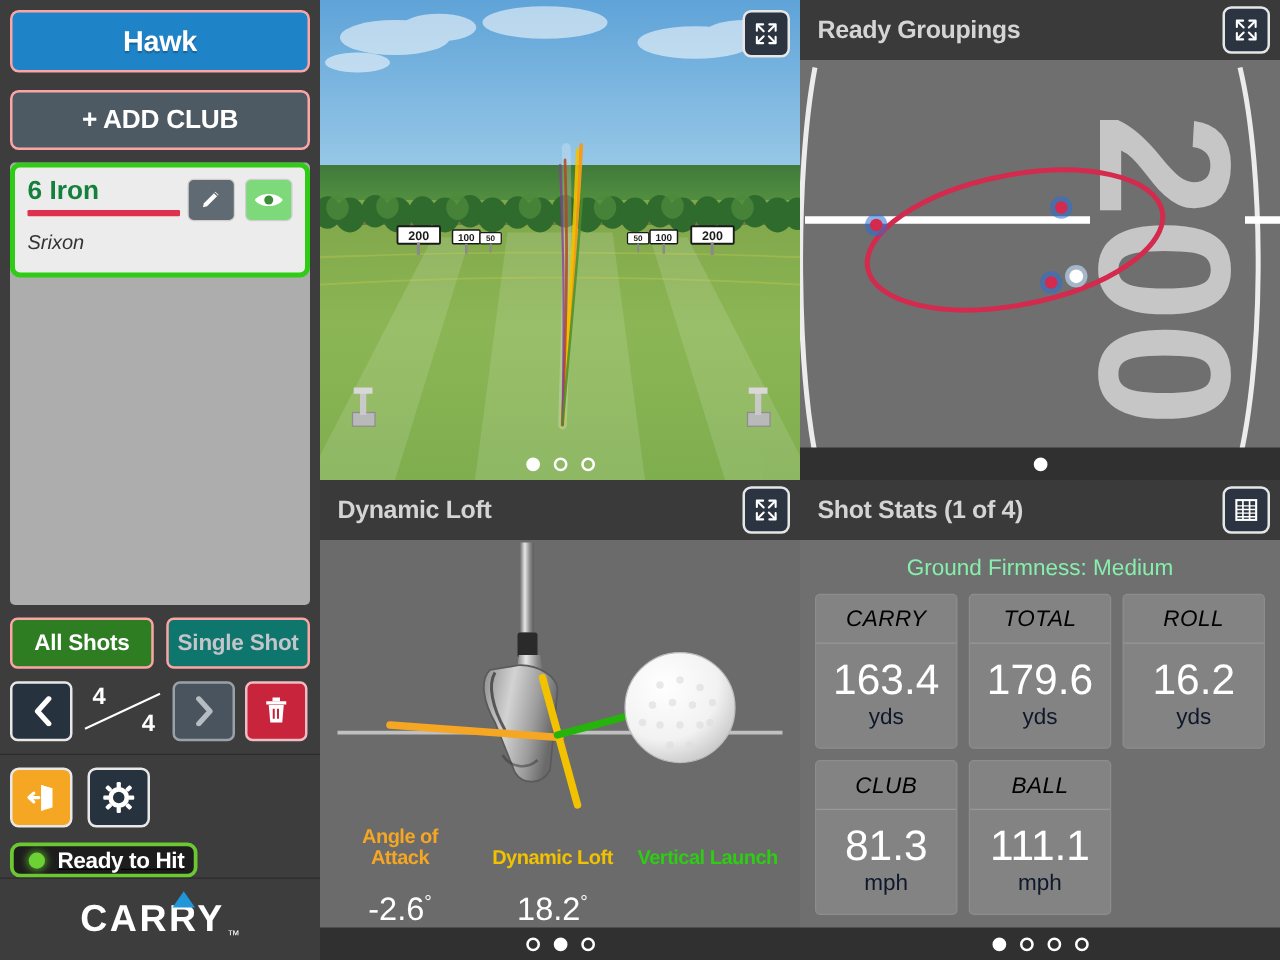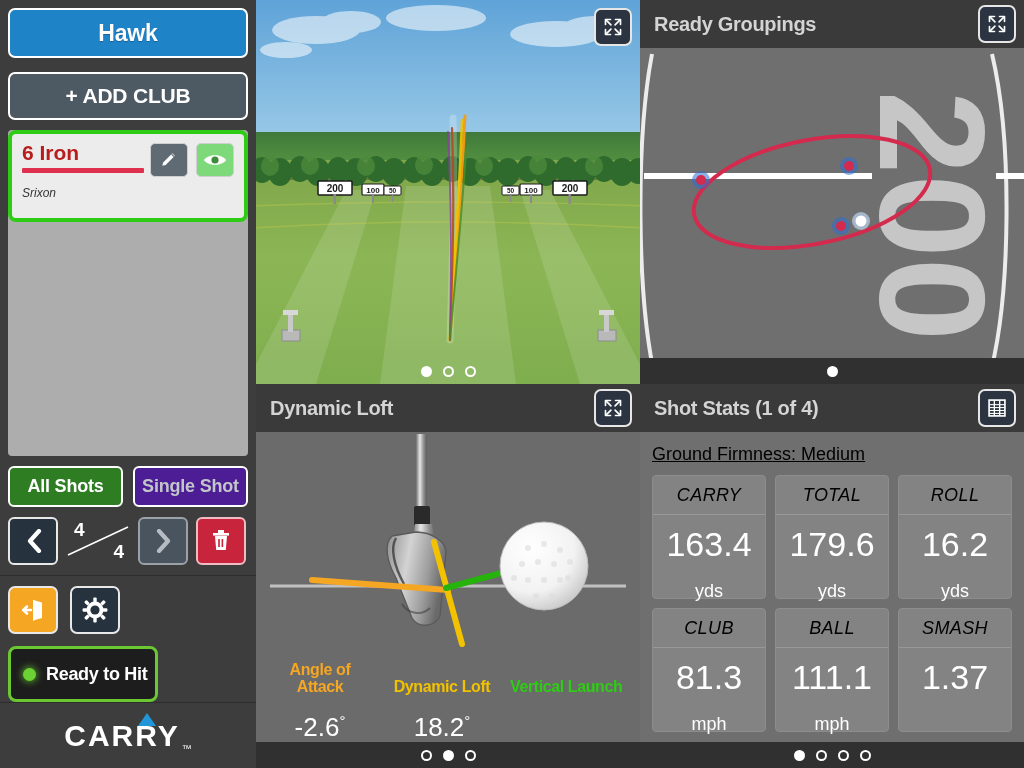--- a/index.html
+++ b/index.html
@@ -15,21 +15,21 @@
   #sidebar {
     width: 256px; height: 768px;
     background: #3d3d3d;
     display: flex; flex-direction: column;
     position: relative;
     flex: 0 0 256px;
   }
 
   .btn {
     border-radius: 7px;
-    border: 2px solid #ffffff;
+    border: 2px solid #fca5a5;
     text-align: center;
     font-weight: bold;
     color: #fff;
     display: flex; align-items: center; justify-content: center;
     letter-spacing: -0.2px;
     user-select: none;
   }
 
   #device-btn {
     height: 50px; background: #1f83c8;
@@ -55,39 +55,39 @@
     margin: 0;
     border: 4px solid #2ecc14;
     border-radius: 8px;
     background: #ececec;
     height: 92px;
     padding: 8px 10px 6px 10px;
     position: relative;
   }
   .club-row1 { display: flex; align-items: flex-start; justify-content: space-between; }
   #club-name {
-    font-size: 21px; font-weight: bold; color: #b91c1c; line-height: 1.05;
+    font-size: 21px; font-weight: bold; color: #15803d; line-height: 1.05;
   }
   #club-color-bar {
     height: 5px; width: 122px; background: #e03050; margin-top: 4px; border-radius: 1px;
   }
   .club-actions { display: flex; gap: 8px; margin-top: 1px; }
   .icon-sq {
     width: 38px; height: 34px; border-radius: 5px;
     display: flex; align-items: center; justify-content: center;
     border: 1px solid #cfcfcf;
   }
   #club-edit-btn { background: #5f6a73; }
   #club-visible-btn { background: #7ed97a; }
-  #club-ball { font-style: italic; font-size: 12px; color: #333; margin-top: 9px; }
+  #club-ball { font-style: italic; font-size: 16px; color: #333; margin-top: 9px; }
 
   #shot-mode-row { display: flex; gap: 10px; padding: 10px 8px 0 8px; }
   .mode-btn { height: 41px; flex: 1; font-size: 18px; border-radius: 6px; }
   #all-shots-btn { background: #2e7d23; color: #fff; }
-  #single-shot-btn { background: #4c1d95; color: #c2c6ca; }
+  #single-shot-btn { background: #0f766e; color: #c2c6ca; }
 
   #nav-row {
     display: flex; align-items: center; gap: 0px;
     padding: 8px 8px 0 8px; height: 60px;
   }
   .nav-btn {
     width: 50px; height: 48px; border-radius: 6px;
     display: flex; align-items: center; justify-content: center;
     border: 2px solid #e8e8e8;
   }
@@ -110,26 +110,27 @@
   .util-btn {
     width: 50px; height: 48px; border-radius: 7px;
     display: flex; align-items: center; justify-content: center;
     border: 2px solid #e8e8e8;
   }
   #exit-btn { background: #f5a623; }
   #settings-btn { background: #27323f; }
 
   #ready-chip {
     margin: 12px 8px 0 8px;
-    height: 56px; width: 150px;
+    height: 28px; width: 150px;
     background: #1d1d1d;
     border: 3px solid #6cc832;
     border-radius: 8px;
     display: flex; align-items: center; gap: 10px;
     padding-left: 12px;
+    text-decoration: underline;
   }
   #ready-dot {
     width: 13px; height: 13px; border-radius: 50%; background: #6cd132;
     box-shadow: 0 0 6px 2px rgba(108,209,50,.55);
     flex: 0 0 13px;
   }
   #ready-text { color: #fff; font-weight: bold; font-size: 18px; letter-spacing: -0.3px; }
 
   #brand-bar {
     margin-top: auto;
@@ -214,42 +215,42 @@
   .m-dl  { color: #f2c200; }
   .m-vl  { color: #2ecc14; }
   #metric-aoa { flex: 0 0 116px; }
   #metric-dl  { flex: 0 0 128px; }
   #metric-vl  { flex: 0 0 140px; text-align: left; padding-left: 4px; overflow: hidden; }
   #metric-vl .metric-value { text-align: center; padding-right: 18px; }
 
   
   #stats-inner { position: absolute; inset: 0; background: #6f6f6f; padding: 8px 12px 0 12px; }
   #ground-firmness {
-    color: #000000; font-size: 18px; padding: 4px 0 10px 0; text-decoration: underline;
+    color: #86efac; font-size: 18px; text-align: center; padding: 4px 0 10px 0;
   }
   #stats-grid {
     display: grid; grid-template-columns: repeat(3, 1fr);
     grid-template-rows: 124px 124px; gap: 9px;
   }
   .stat-card {
     background: #838383; border-radius: 4px;
     display: flex; flex-direction: column; align-items: center;
     border: 1px solid #8d8d8d;
   }
   .stat-name {
     color: #000000; font-size: 18px; padding: 9px 0 8px 0;
     width: 100%; text-align: center;
     border-bottom: 1px solid #989898;
     letter-spacing: 0.4px;
     font-style: italic;
   }
   .stat-val {
     color: #fff; font-size: 34px; margin-top: 12px; line-height: 1;
   }
-  .stat-unit { color: #ffffff; font-size: 18px; margin-top: 20px; }
+  .stat-unit { color: #0f172a; font-size: 18px; margin-top: 2px; }
 </style>
 </head>
 <body>
 
 <div id="app">
 
   <div id="sidebar">
 
     <div class="btn" id="device-btn">Hawk</div>
 
@@ -695,25 +696,20 @@
             <div class="stat-card">
               <div class="stat-name">CLUB</div>
               <div class="stat-val">81.3</div>
               <div class="stat-unit">mph</div>
             </div>
             <div class="stat-card">
               <div class="stat-name">BALL</div>
               <div class="stat-val">111.1</div>
               <div class="stat-unit">mph</div>
             </div>
-            <div class="stat-card">
-              <div class="stat-name">SMASH</div>
-              <div class="stat-val">1.37</div>
-              <div class="stat-unit"></div>
-            </div>
           </div>
         </div>
       </div>
       <div class="pager dark">
         <div class="dot on"></div>
         <div class="dot"></div>
         <div class="dot"></div>
         <div class="dot"></div>
       </div>
     </div>

